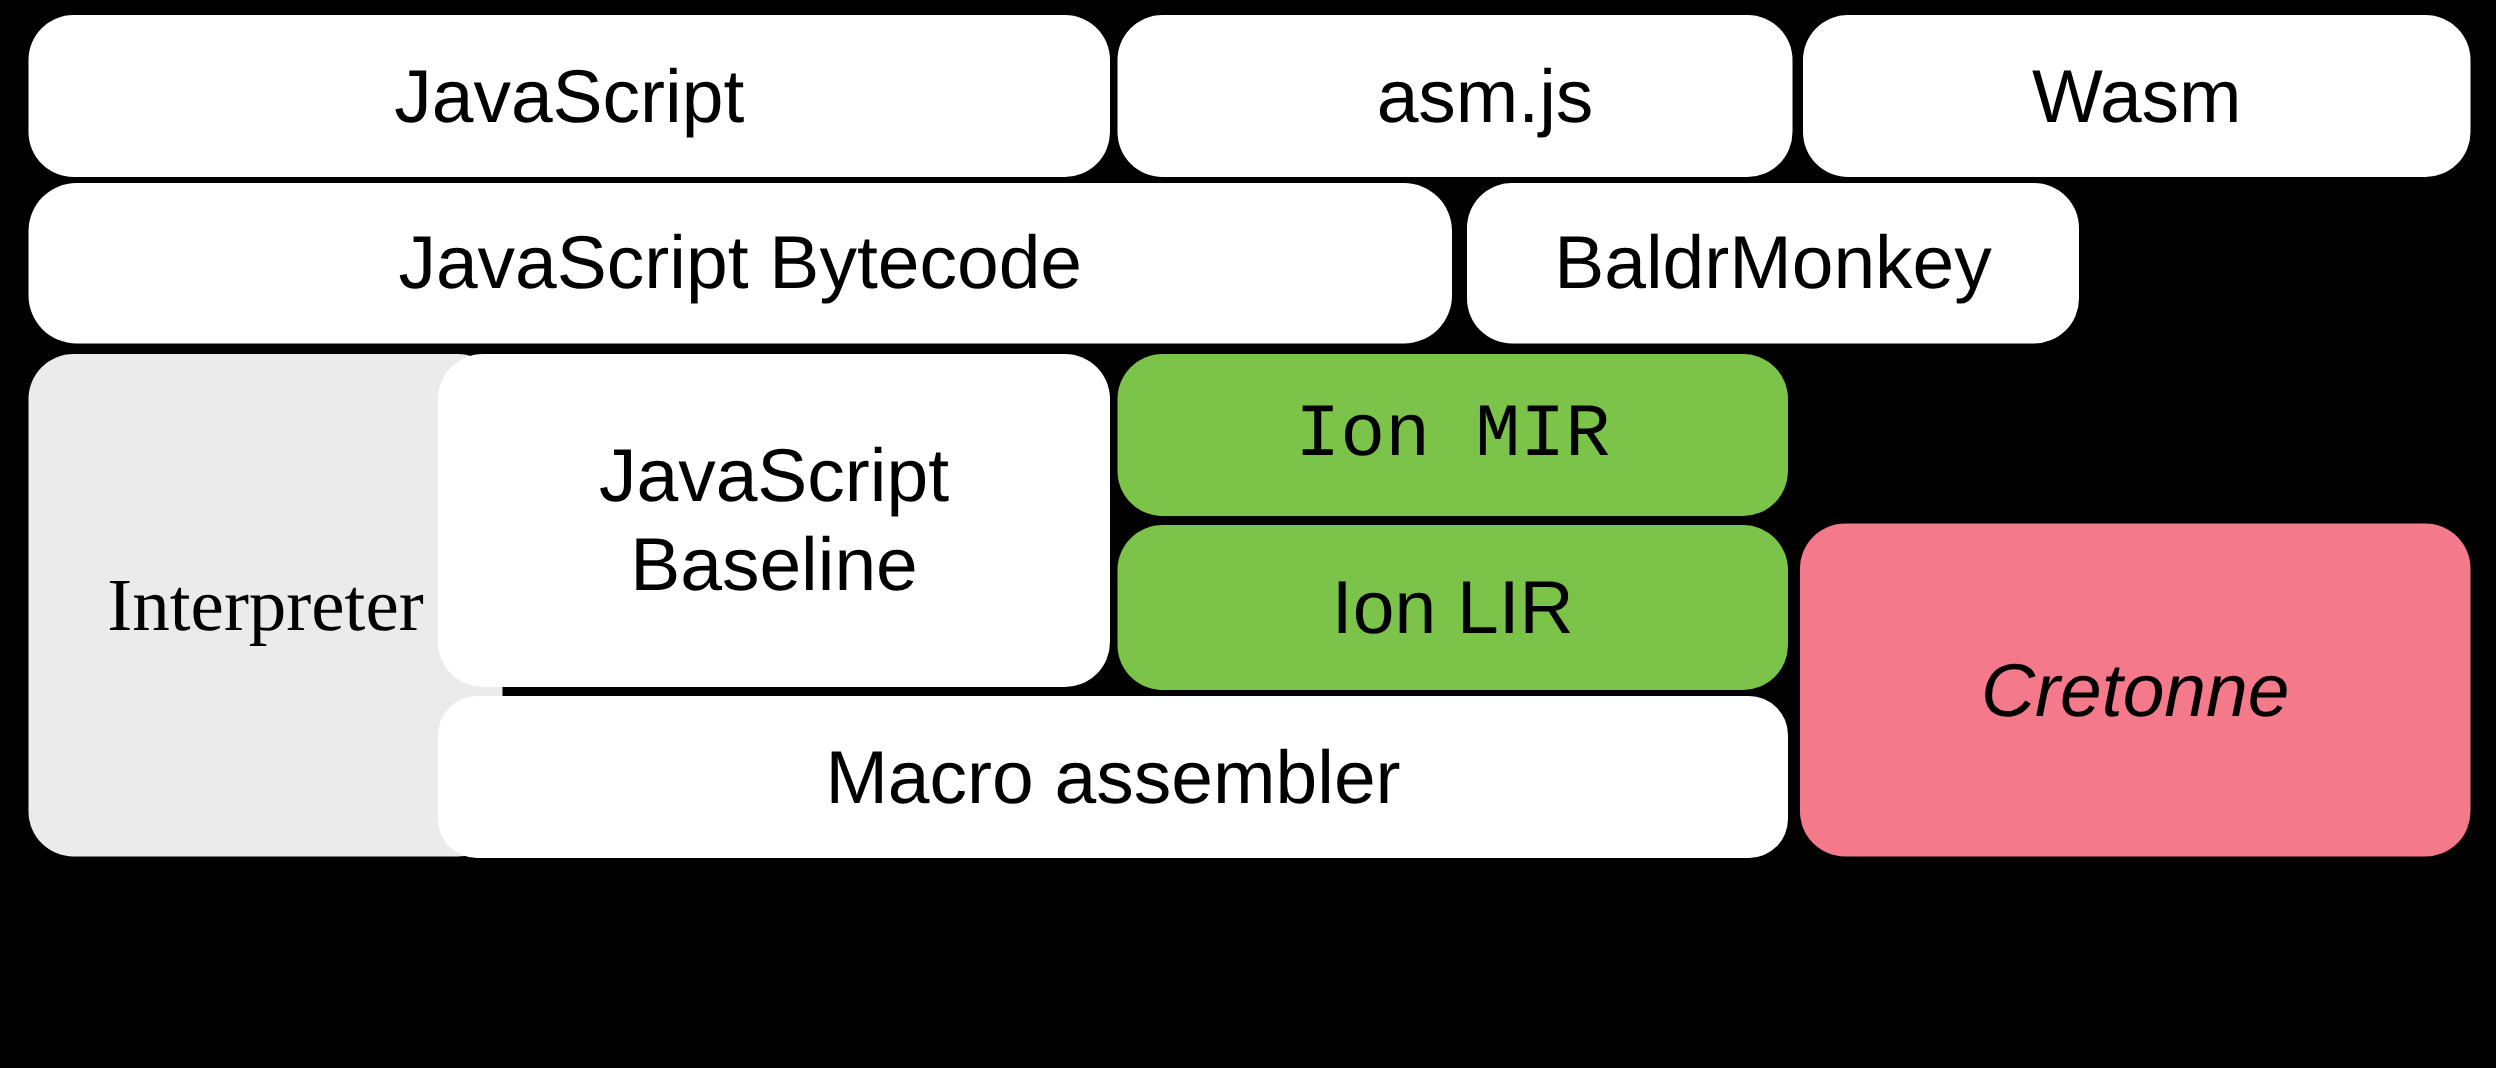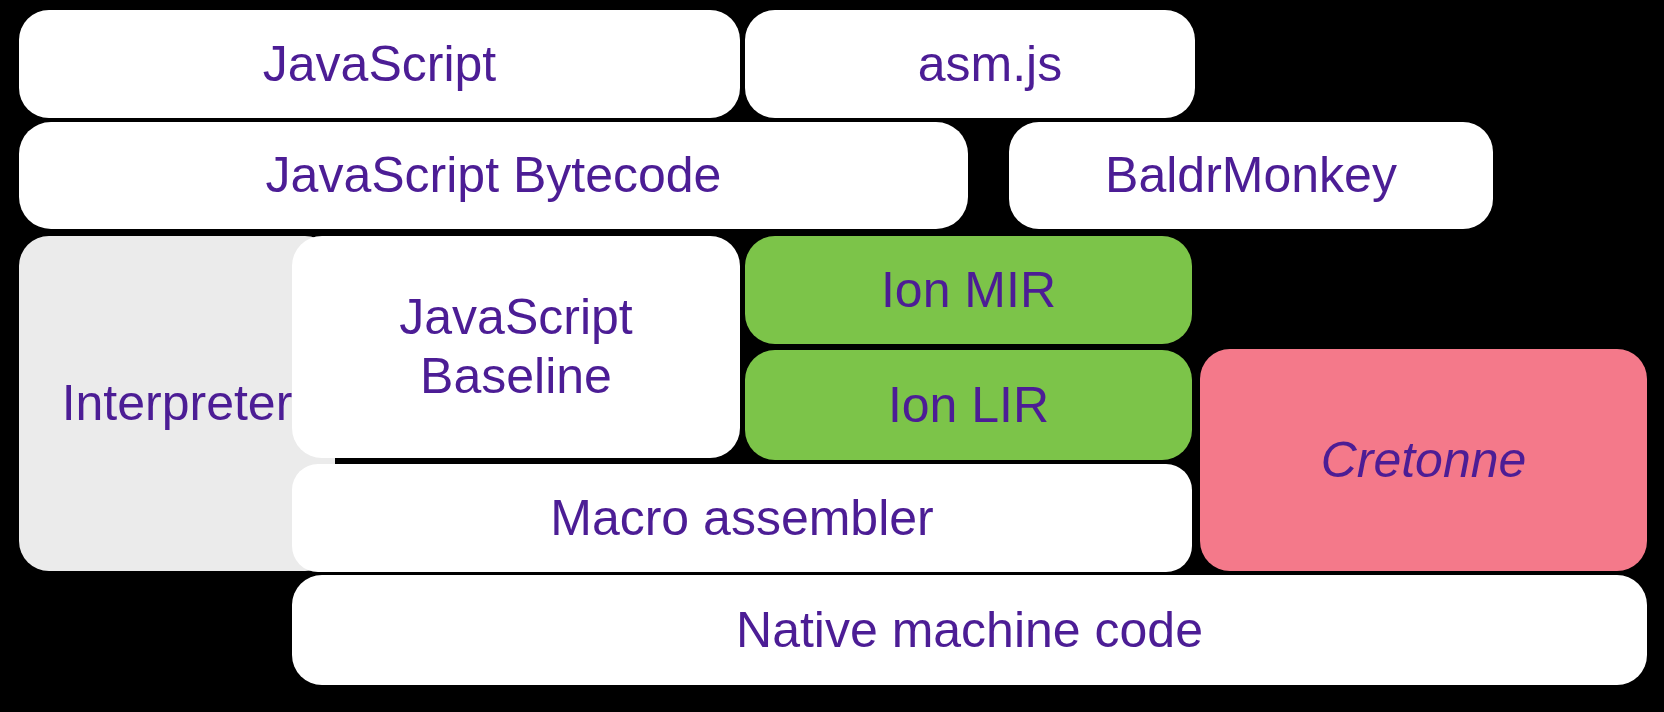--- a/index.html
+++ b/index.html
@@ -19,82 +19,82 @@
     position: absolute;
     border-radius: 30px;
     display: flex;
     align-items: center;
     justify-content: center;
     box-sizing: border-box;
   }
   .node .label {
     font-size: 50px;
     line-height: 1.18;
-    color: #4c1d95;
+    color: #000000;
     text-align: center;
     white-space: pre-line;
   }
   
   .n-javascript          { left: 19px;   top: 10px;  width: 721px;  height: 108px; }
   .n-asmjs               { left: 745px;  top: 10px;  width: 450px;  height: 108px; }
   .n-wasm                { left: 1202px; top: 10px;  width: 445px;  height: 108px; }
   .n-js-bytecode         { left: 19px;   top: 122px; width: 949px;  height: 107px; border-radius: 32px; }
-  .n-baldrmonkey         { left: 1009px;  top: 122px; width: 484px;  height: 107px; }
-  .n-interpreter         { left: 19px;   top: 236px; width: 316px;  height: 335px; }
+  .n-baldrmonkey         { left: 978px;  top: 122px; width: 408px;  height: 107px; }
+  .n-interpreter         { left: 19px;   top: 236px; width: 316px;  height: 335px; font-family: Liberation Serif, serif; }
   .n-js-baseline         { left: 292px;  top: 236px; width: 448px;  height: 222px; }
   .n-ion-mir             { left: 745px;  top: 236px; width: 447px;  height: 108px; }
   .n-ion-lir             { left: 745px;  top: 350px; width: 447px;  height: 110px; }
   .n-cretonne            { left: 1200px; top: 349px; width: 447px;  height: 222px; }
   .n-macro-assembler     { left: 292px;  top: 464px; width: 900px;  height: 108px; border-radius: 26px; }
   .n-native-machine-code { left: 292px;  top: 575px; width: 1355px; height: 110px; }
 </style>
 </head>
 <body>
 
 <div class="canvas">
 
   <div class="node n-javascript" style="background-color: rgb(255, 255, 255);">
     <span class="label">JavaScript</span>
   </div>
 
   <div class="node n-asmjs" style="background-color: rgb(255, 255, 255); padding-left: 40px;">
     <span class="label">asm.js</span>
   </div>
 
+  <div class="node n-wasm" style="background-color: rgb(255, 255, 255);">
+    <span class="label">Wasm</span>
+  </div>
 
   <div class="node n-js-bytecode" style="background-color: rgb(255, 255, 255);">
     <span class="label">JavaScript Bytecode</span>
   </div>
 
   <div class="node n-baldrmonkey" style="background-color: rgb(255, 255, 255);">
     <span class="label">BaldrMonkey</span>
   </div>
 
   <div class="node n-interpreter" style="background-color: rgb(235, 235, 235);">
     <span class="label">Interpreter</span>
   </div>
 
   <div class="node n-js-baseline" style="background-color: rgb(255, 255, 255);">
     <span class="label">JavaScript
 Baseline</span>
   </div>
 
-  <div class="node n-ion-mir" style="background-color: rgb(124, 196, 73);">
+  <div class="node n-ion-mir" style="background-color: rgb(124, 196, 73); font-family: Liberation Mono, monospace;">
     <span class="label">Ion MIR</span>
   </div>
 
   <div class="node n-ion-lir" style="background-color: rgb(124, 196, 73);">
     <span class="label">Ion LIR</span>
   </div>
 
   <div class="node n-cretonne" style="background-color: rgb(244, 121, 138); font-style: italic;">
     <span class="label">Cretonne</span>
   </div>
 
   <div class="node n-macro-assembler" style="background-color: rgb(255, 255, 255);">
     <span class="label">Macro assembler</span>
   </div>
 
-  <div class="node n-native-machine-code" style="background-color: rgb(255, 255, 255);">
-    <span class="label">Native machine code</span>
-  </div>
 
 </div>
 
 </body></html>

